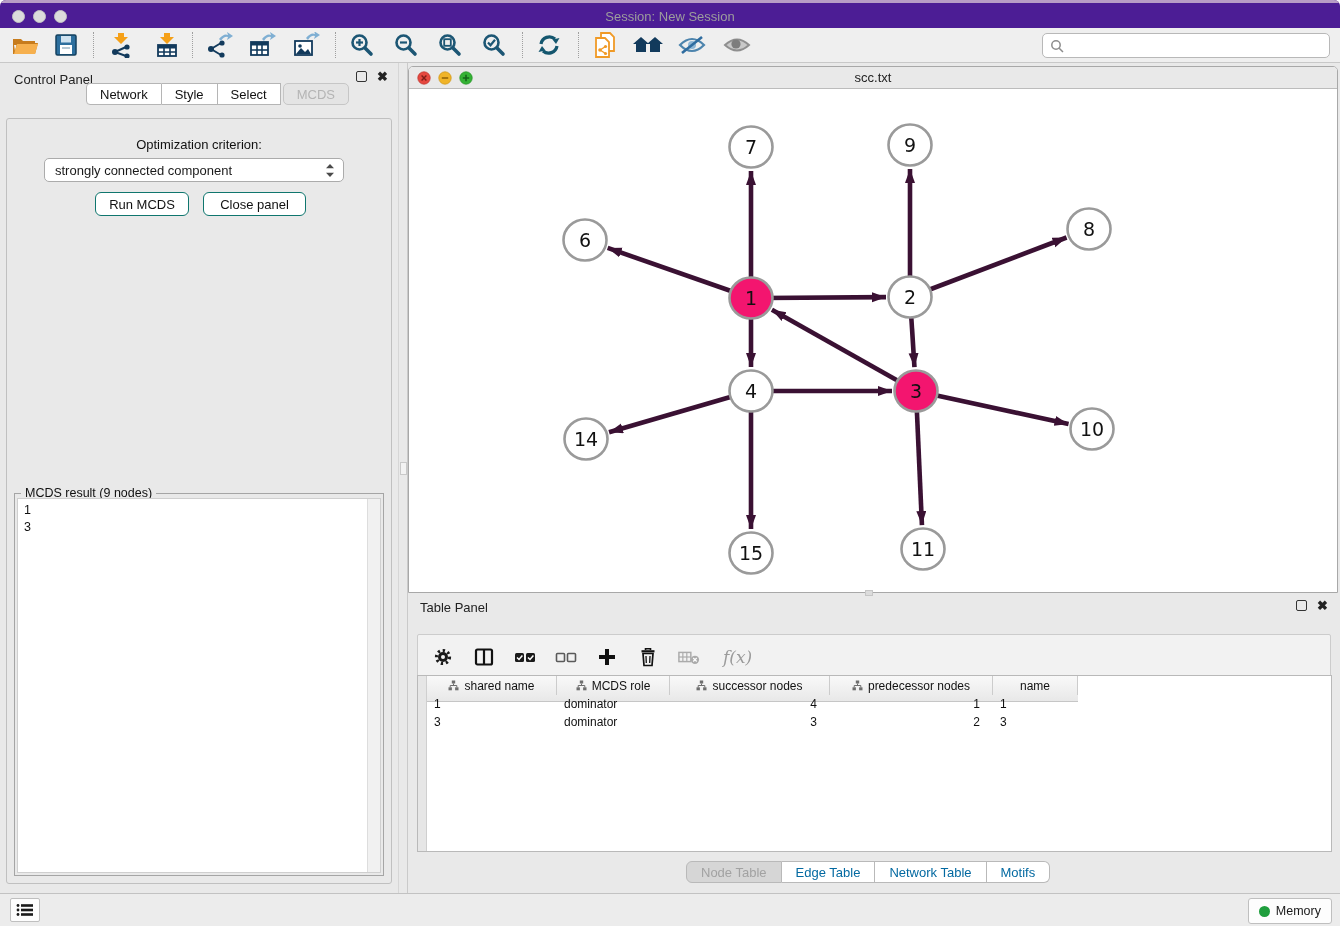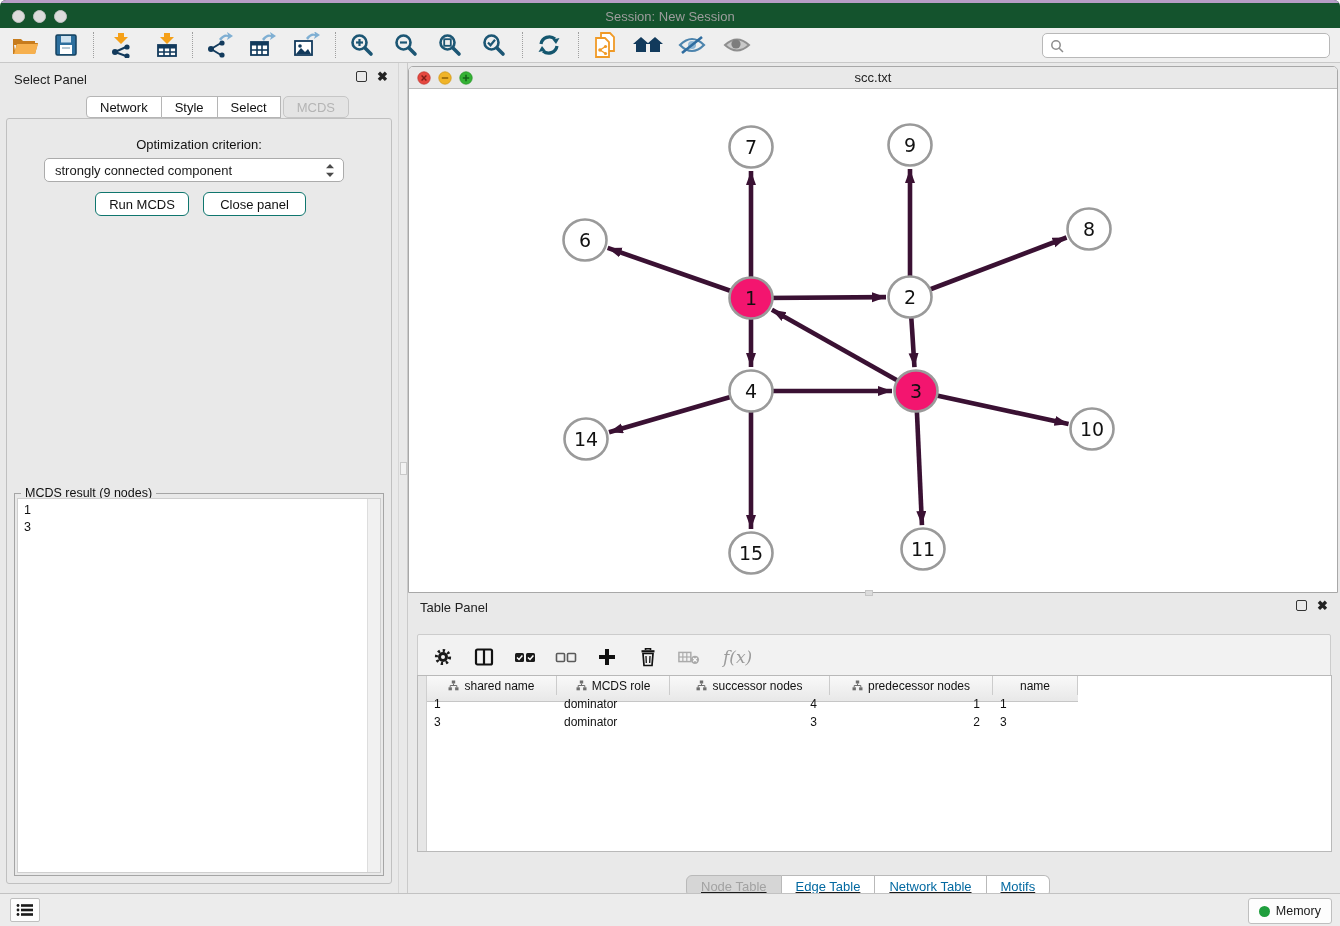--- a/index.html
+++ b/index.html
@@ -3,21 +3,21 @@
 <meta charset="utf-8">
 <style>
   * { margin:0; padding:0; box-sizing:border-box; }
   html,body { background:#fff; }
   body { font-family:"Liberation Sans", sans-serif; color:#1a1a1a; }
   #app { position:relative; width:1340px; height:926px; background:#e9e9e9; overflow:hidden;
          border-radius:6px 6px 0 0; }
 
   
   .titlebar { position:absolute; left:0; top:0; width:1340px; height:28px;
-              background:#14532d; border-top:3px solid #b79dc6; }
+              background:#4c1d95; border-top:3px solid #b79dc6; }
   .titlebar .win-title { position:absolute; left:0; right:0; top:6px; text-align:center;
               font-size:13px; color:#9d9d9d; }
   .mac-lights-inactive { position:absolute; left:12px; top:7px; display:flex; gap:8px; }
   .mac-lights-inactive i { width:13px; height:13px; border-radius:50%;
               background:#dcdcdc; border:1px solid #c3c3c3; display:block; }
 
   
   .toolbar { position:absolute; left:0; top:28px; width:1340px; height:35px;
              background:#efefef; border-bottom:1px solid #c8c8c8; }
   .tb-icon { position:absolute; top:1px; width:38px; height:32px; display:flex;
@@ -29,21 +29,21 @@
   .searchbox input { border:none; outline:none; flex:1; font-size:13px; background:transparent;
              padding-left:5px; font-family:"Liberation Sans",sans-serif; }
 
   
   .control-panel { position:absolute; left:0; top:63px; width:398px; height:830px; background:#e9e9e9; }
   .panel-header-title { position:absolute; left:14px; top:9px; font-size:13px; color:#222; }
   .panel-header-icons { position:absolute; right:10px; top:8px; display:flex; gap:10px; align-items:center; }
   .float-glyph { width:11px; height:11px; border:1.5px solid #333; border-radius:2px; display:block; }
   .close-glyph { font-size:13px; font-weight:bold; color:#222; line-height:11px; }
 
-  .cp-tabs { position:absolute; left:78px; top:33px; display:flex;padding-left:8px; }
+  .cp-tabs { position:absolute; left:78px; top:20px; display:flex;padding-left:8px; }
   .cp-tab { height:22px; padding:0 13px; font-size:13px; display:flex; align-items:center;
             background:#fff; border:1px solid #b5b5b5; border-left:none; color:#111; }
   .cp-tab:first-child { border-left:1px solid #b5b5b5; border-radius:4px 0 0 4px; }
   .cp-tab.active { background:#e4e4e4; color:#b4b4b4; border:1px solid #c6c6c6;
             border-radius:5px; margin-left:2px; }
   .cp-pane { position:absolute; left:6px; top:55px; width:386px; height:766px;
             border:1px solid #c0c0c0; border-radius:3px; background:#e9e9e9; }
 
   .opt-label { position:absolute; left:0; right:0; top:74px; text-align:center; font-size:13px; color:#111; }
   .criterion-select { position:absolute; left:44px; top:95px; width:300px; height:24px; background:#fff;
@@ -99,21 +99,21 @@
             border-right:1px solid #cfcfcf; }
   .tbl-header { position:absolute; left:9px; top:0; height:26px; display:flex;
             background:linear-gradient(#f9f9f9,#e8e8e8); border-bottom:1px solid #c6c6c6; }
   .th-cell { display:flex; align-items:center; justify-content:center; gap:5px; font-size:12px;
             color:#111; border-right:1px solid #cccccc; height:19px; }
   .tbl-row { position:absolute; left:9px; height:18px; display:flex; }
   .td-cell { font-size:12px; color:#111; height:18px; display:flex; align-items:center; }
   .td-left  { justify-content:flex-start; padding-left:7px; }
   .td-right { justify-content:flex-end; padding-right:13px; }
 
-  .tp-tabs { position:absolute; left:278px; top:278px; display:flex;text-decoration:underline; }
+  .tp-tabs { position:absolute; left:278px; top:264px; display:flex; }
   .tp-tab { height:22px; padding:0 14px; background:#fff; border:1px solid #b9b9b9; border-left:none;
             font-size:13px; color:#0369a1; display:flex; align-items:center; font-weight:500; }
   .tp-tab:first-child { border-left:1px solid #b9b9b9; border-radius:6px 0 0 6px; }
   .tp-tab:last-child { border-radius:0 6px 6px 0; }
   .tp-tab.active { background:#d6d6d6; color:#a2a2a2; }
 
   
   .statusbar { position:absolute; left:0; top:893px; width:1340px; height:33px; background:#ececec;
             border-top:1px solid #c2c2c2; }
   .status-list-btn { position:absolute; left:10px; top:4px; width:30px; height:24px; background:#fdfdfd;
@@ -281,21 +281,21 @@
     <div class="searchbox">
       <svg width="14" height="14" viewBox="0 0 14 14">
         <circle cx="6" cy="6" r="4.2" fill="none" stroke="#8c8c8c" stroke-width="1.5"></circle>
         <line x1="9.2" y1="9.2" x2="13" y2="13" stroke="#8c8c8c" stroke-width="1.5"></line>
       </svg>
       <input type="text" placeholder="" style="">
     </div>
   </div>
 
   <div class="control-panel">
-    <div class="panel-header-title">Select Panel</div>
+    <div class="panel-header-title">Control Panel</div>
     <div class="panel-header-icons">
       <span class="float-glyph"></span>
       <span class="close-glyph">✖</span>
     </div>
     <div class="cp-tabs">
       <div class="cp-tab">Network</div>
       <div class="cp-tab">Style</div>
       <div class="cp-tab">Select</div>
       <div class="cp-tab active">MCDS</div>
     </div>

